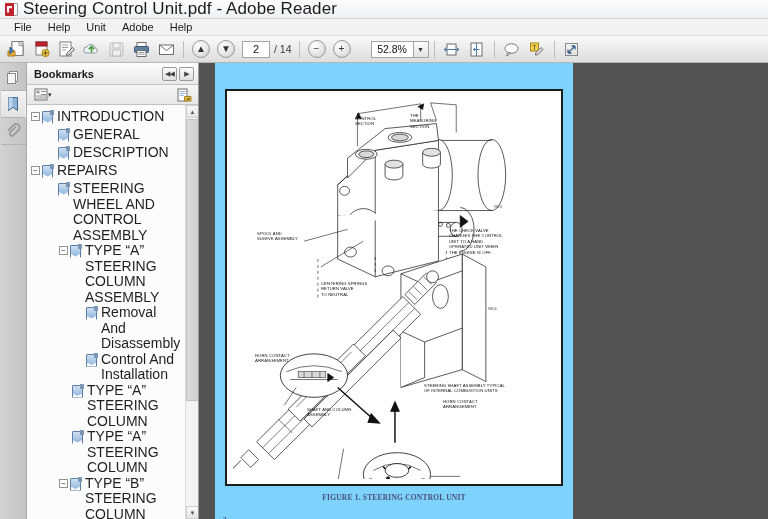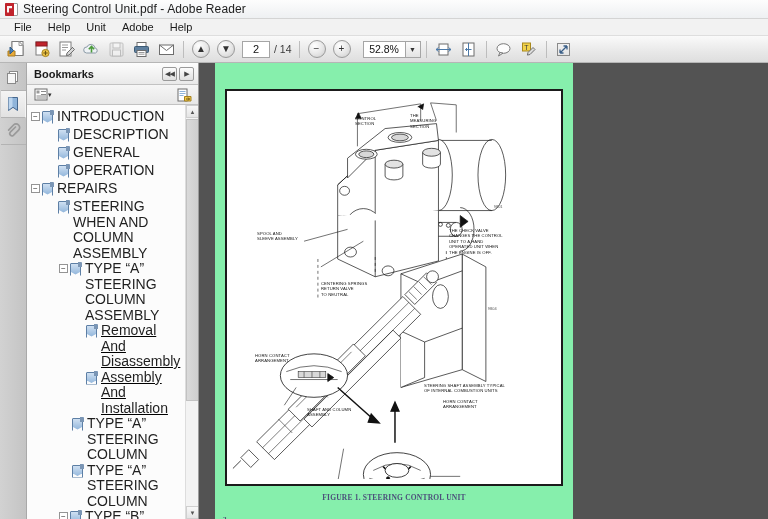--- a/index.html
+++ b/index.html
@@ -25,21 +25,21 @@
   }
   #app-icon .tri{
     position:absolute;left:0;top:0;width:9px;height:13px;background:#c0232c;
     border-radius:1px 0 0 1px;
   }
   #app-icon .tri:after{
     content:"";position:absolute;left:2px;top:3px;width:5px;height:7px;
     background:#fff;clip-path:polygon(0 0,100% 0,100% 40%,40% 40%,40% 100%,0 100%);
     opacity:.95;
   }
-  #title-text{ font-size:12px; color:#1c1c1c; letter-spacing:.1px;}
+  #title-text{ font-size:17px; color:#1c1c1c; letter-spacing:.1px;}
   
   #menubar{
     height:17px;background:#f2f2f2;border-bottom:1px solid #dedede;
     display:flex;align-items:center;padding-left:6px;
   }
   #menubar .mi{
     padding:18px 8px;font-size:11px;color:#1a1a1a;cursor:default;
   }
   
   #toolbar{
@@ -151,26 +151,26 @@
     clip-path:polygon(0 100%,0 0,50% 60%,100% 0,100% 100%);
   }
   .bmicon .fold{
     position:absolute;right:-1px;top:-1px;width:4px;height:5px;
     background:#7b96b5;border-radius:0 1px 0 0;
   }
   .bmlabel{font-size:14px;color:#1f1f1f;padding-right:2px;word-wrap:break-word;}
   .lvl0{margin-left:0;}
   .lvl1{margin-left:14px;}
   .lvl2{margin-left:28px;}
-  .lvl3{margin-left:42px;text-decoration:underline;}
+  .lvl3{margin-left:42px;}
   
   #docview{ flex:1; background:#535353; position:relative; overflow:hidden; }
   #page{
     position:absolute;left:16px;top:0;width:358px;height:100%;
-    background:#86efac;
+    background:#7dd3fc;
   }
   #pageframe{
     position:absolute;left:10px;top:26px;right:10px;height:397px;
     border:2px solid #1b1b1b;background:#fff;
   }
   #figcaption{
     position:absolute;left:0;right:0;top:430px;text-align:center;
     font-family:"Liberation Serif",serif;font-weight:bold;font-size:7.5px;
     color:#4b4f7a;letter-spacing:.2px;
   }
@@ -278,21 +278,21 @@
 
   <div class="sep"></div>
 
   <div class="tbtn">
     <div class="round">−</div>
   </div>
   <div class="tbtn">
     <div class="round">+</div>
   </div>
 
-  <div style="display:flex;align-items:center;margin-left:8px;">
+  <div style="display:flex;align-items:center;margin-left:16px;">
     <div id="zoomfield">52.8%</div>
     <div id="zoomarrow">▼</div>
   </div>
 
   <div class="sep"></div>
 
   <div class="tbtn">
     <svg width="19" height="19" viewBox="0 0 19 19">
       <rect x="5" y="4" width="9" height="11" fill="#fff" stroke="#6d6d6d"></rect>
       <path d="M2 9.5h15M2 9.5l2.5-2M2 9.5l2.5 2M17 9.5l-2.5-2M17 9.5l-2.5 2" stroke="#4b79a8" fill="none"></path>
@@ -392,57 +392,48 @@
             </div>
             <div class="bmlabel">INTRODUCTION</div>
           </div>
           <div class="bmrow lvl1">
             <div class="twistyspace"></div>
             <div class="bmicon">
               <div class="body"></div>
               <div class="notch"></div>
               <div class="fold"></div>
             </div>
-            <div class="bmlabel">DESCRIPTION</div>
+            <div class="bmlabel">GENERAL</div>
           </div>
           <div class="bmrow lvl1">
             <div class="twistyspace"></div>
             <div class="bmicon">
               <div class="body"></div>
               <div class="notch"></div>
               <div class="fold"></div>
             </div>
-            <div class="bmlabel">GENERAL</div>
+            <div class="bmlabel">DESCRIPTION</div>
+          </div>
+          <div class="bmrow lvl0">
+            <div class="twisty">−</div>
+            <div class="bmicon">
+              <div class="body"></div>
+              <div class="notch"></div>
+              <div class="fold"></div>
+            </div>
+            <div class="bmlabel">REPAIRS</div>
           </div>
           <div class="bmrow lvl1">
             <div class="twistyspace"></div>
             <div class="bmicon">
               <div class="body"></div>
               <div class="notch"></div>
               <div class="fold"></div>
             </div>
-            <div class="bmlabel">OPERATION</div>
-          </div>
-          <div class="bmrow lvl0">
-            <div class="twisty">−</div>
-            <div class="bmicon">
-              <div class="body"></div>
-              <div class="notch"></div>
-              <div class="fold"></div>
-            </div>
-            <div class="bmlabel">REPAIRS</div>
-          </div>
-          <div class="bmrow lvl1">
-            <div class="twistyspace"></div>
-            <div class="bmicon">
-              <div class="body"></div>
-              <div class="notch"></div>
-              <div class="fold"></div>
-            </div>
-            <div class="bmlabel">STEERING WHEN AND COLUMN ASSEMBLY</div>
+            <div class="bmlabel">STEERING WHEEL AND CONTROL ASSEMBLY</div>
           </div>
           <div class="bmrow lvl2">
             <div class="twisty">−</div>
             <div class="bmicon">
               <div class="body"></div>
               <div class="notch"></div>
               <div class="fold"></div>
             </div>
             <div class="bmlabel">TYPE “A” STEERING COLUMN ASSEMBLY</div>
           </div>
@@ -455,21 +446,21 @@
             </div>
             <div class="bmlabel">Removal And Disassembly</div>
           </div>
           <div class="bmrow lvl3">
             <div class="twistyspace"></div>
             <div class="bmicon">
               <div class="body"></div>
               <div class="notch"></div>
               <div class="fold"></div>
             </div>
-            <div class="bmlabel">Assembly And Installation</div>
+            <div class="bmlabel">Control And Installation</div>
           </div>
           <div class="bmrow lvl2">
             <div class="twistyspace"></div>
             <div class="bmicon">
               <div class="body"></div>
               <div class="notch"></div>
               <div class="fold"></div>
             </div>
             <div class="bmlabel">TYPE “A” STEERING COLUMN</div>
           </div>

